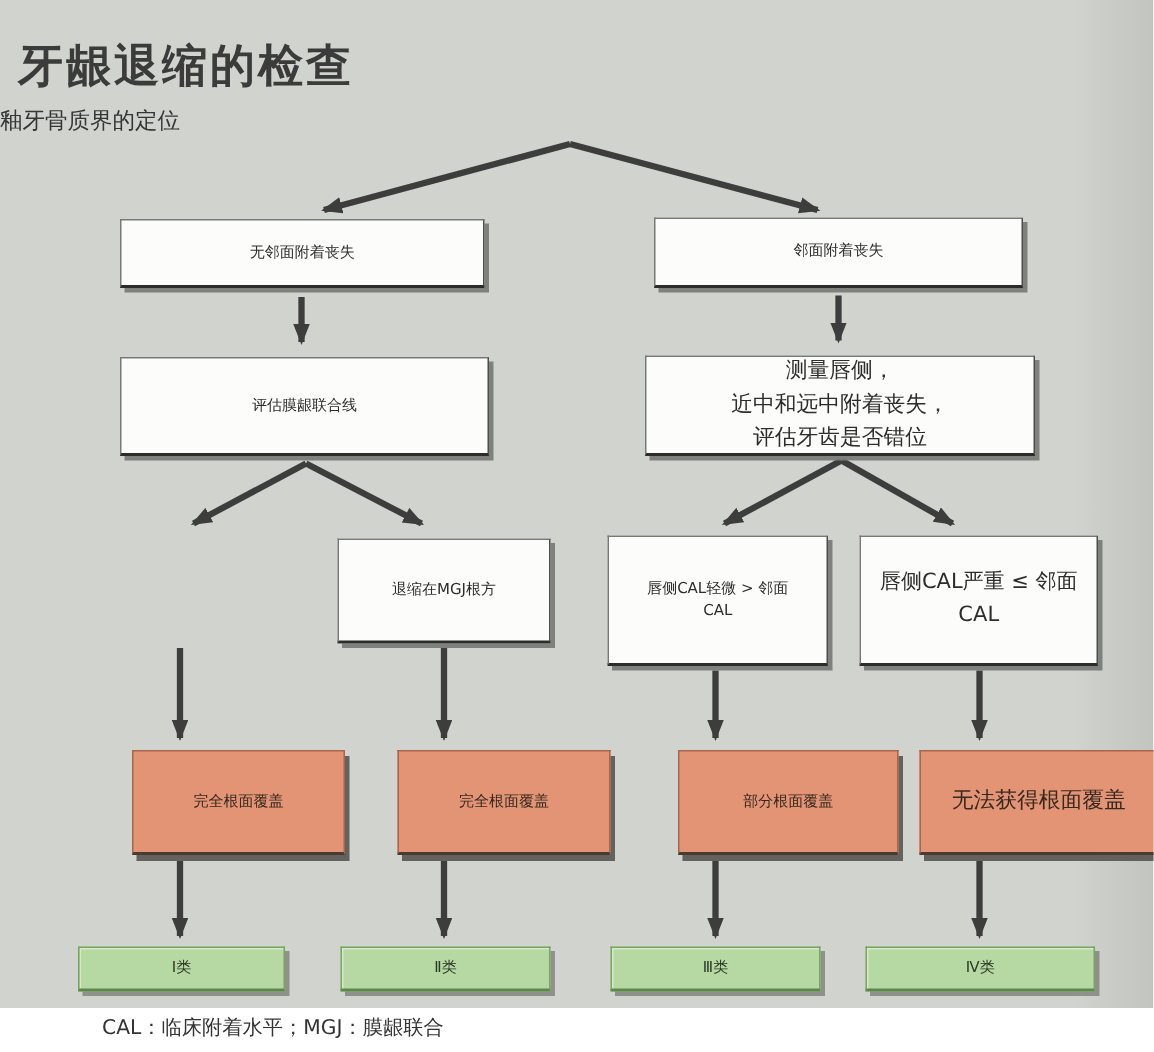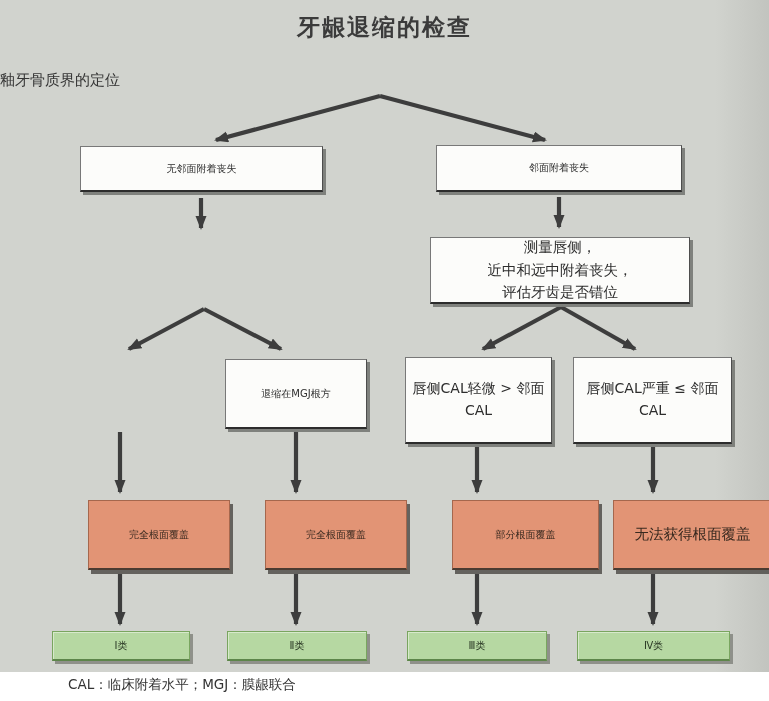--- a/index.html
+++ b/index.html
@@ -11,23 +11,23 @@
   }
   .page{position:relative;width:769px;height:701px;}
   .paper{
     position:absolute;left:0;top:0;width:769px;height:672px;
     background:linear-gradient(to right,
       var(--background,#d1d3ce) 0%,
       var(--background,#d1d3ce) 93%,
       #c2c4bf 100%);
   }
   .title{
-    position:absolute;left:0;right:0;top:12px;margin:0;
-    text-align:center;
-    font-size:23px;font-weight:700;letter-spacing:2px;
+    position:absolute;left:0;right:0;top:12px;margin:12px;
+    text-align:left;
+    font-size:30px;font-weight:700;letter-spacing:2px;
     color:#3b3b3b;
   }
   .root-label{
     position:absolute;left:0;right:0;top:71px;
     font-size:15px;color:#353535;
   }
   .arrows{position:absolute;left:0;top:0;}
   .arrows line{stroke:var(--arrow,#3d3d3d);stroke-width:4.2px;}
   .node{
     position:absolute;box-sizing:border-box;
@@ -101,26 +101,27 @@
 
     <line x1="120" y1="574" x2="120" y2="624" marker-end="url(#ah)"></line>
     <line x1="296" y1="574" x2="296" y2="624" marker-end="url(#ah)"></line>
     <line x1="477" y1="574" x2="477" y2="624" marker-end="url(#ah)"></line>
     <line x1="653" y1="574" x2="653" y2="624" marker-end="url(#ah)"></line>
   </svg>
 
   <div class="node white" style="left:80px;top:146px;width:243px;height:46px">无邻面附着丧失</div>
   <div class="node white" style="left:436px;top:145px;width:246px;height:47px">邻面附着丧失</div>
 
+  <div class="node white" style="left:80px;top:238px;width:246px;height:66px">评估膜龈联合线</div>
   <div class="node white" style="left:430px;top:237px;width:260px;height:67px;font-size:14.5px">测量唇侧，
 近中和远中附着丧失，
 评估牙齿是否错位</div>
 
   <div class="node white" style="left:225px;top:359px;width:142px;height:70px">退缩在MGJ根方</div>
-  <div class="node white" style="left:405px;top:357px;width:147px;height:87px;font-size:14px">唇侧CAL轻微 &gt; 邻面
+  <div class="node white" style="left:405px;top:357px;width:147px;height:87px;font-size:10px">唇侧CAL轻微 &gt; 邻面
 CAL</div>
   <div class="node white" style="left:573px;top:357px;width:159px;height:87px;font-size:14px">唇侧CAL严重 ≤ 邻面
 CAL</div>
 
   <div class="node orange" style="left:48px;top:500px;width:142px;height:70px">完全根面覆盖</div>
   <div class="node orange" style="left:225px;top:500px;width:142px;height:70px">完全根面覆盖</div>
   <div class="node orange" style="left:412px;top:500px;width:147px;height:70px">部分根面覆盖</div>
   <div class="node orange" style="left:573px;top:500px;width:159px;height:70px;font-size:14.5px">无法获得根面覆盖</div>
 
   <div class="node green" style="left:52px;top:631px;width:138px;height:30px">Ⅰ类</div>

